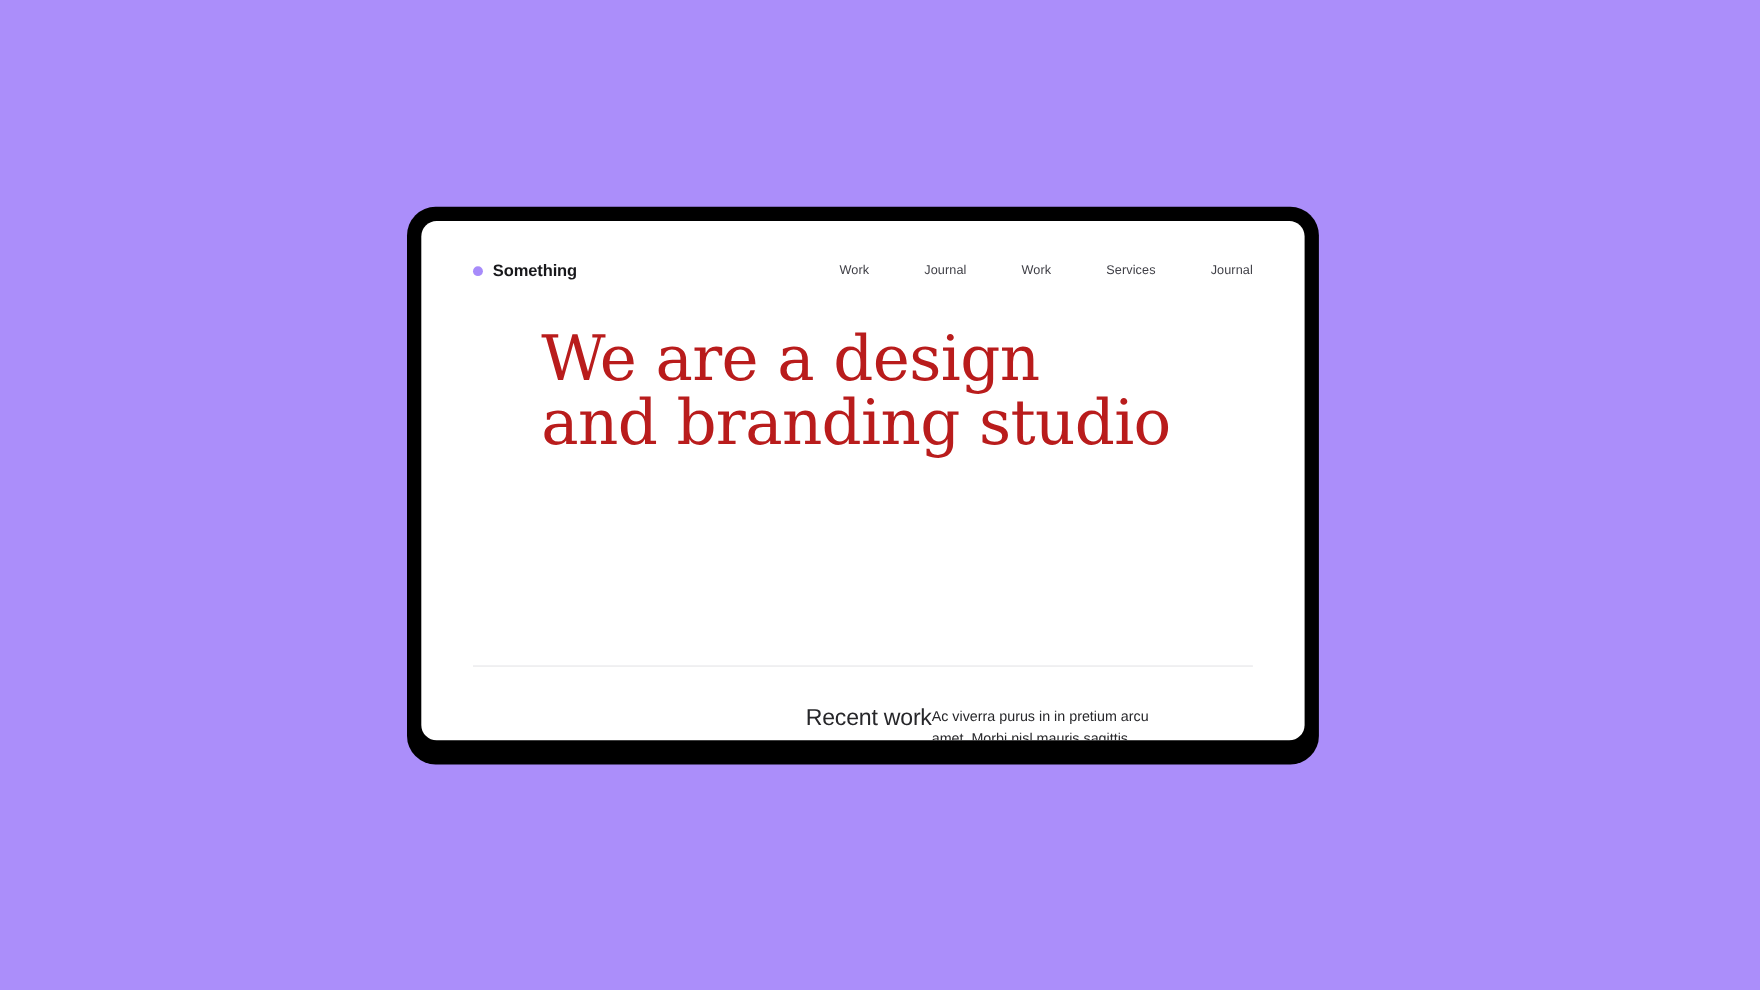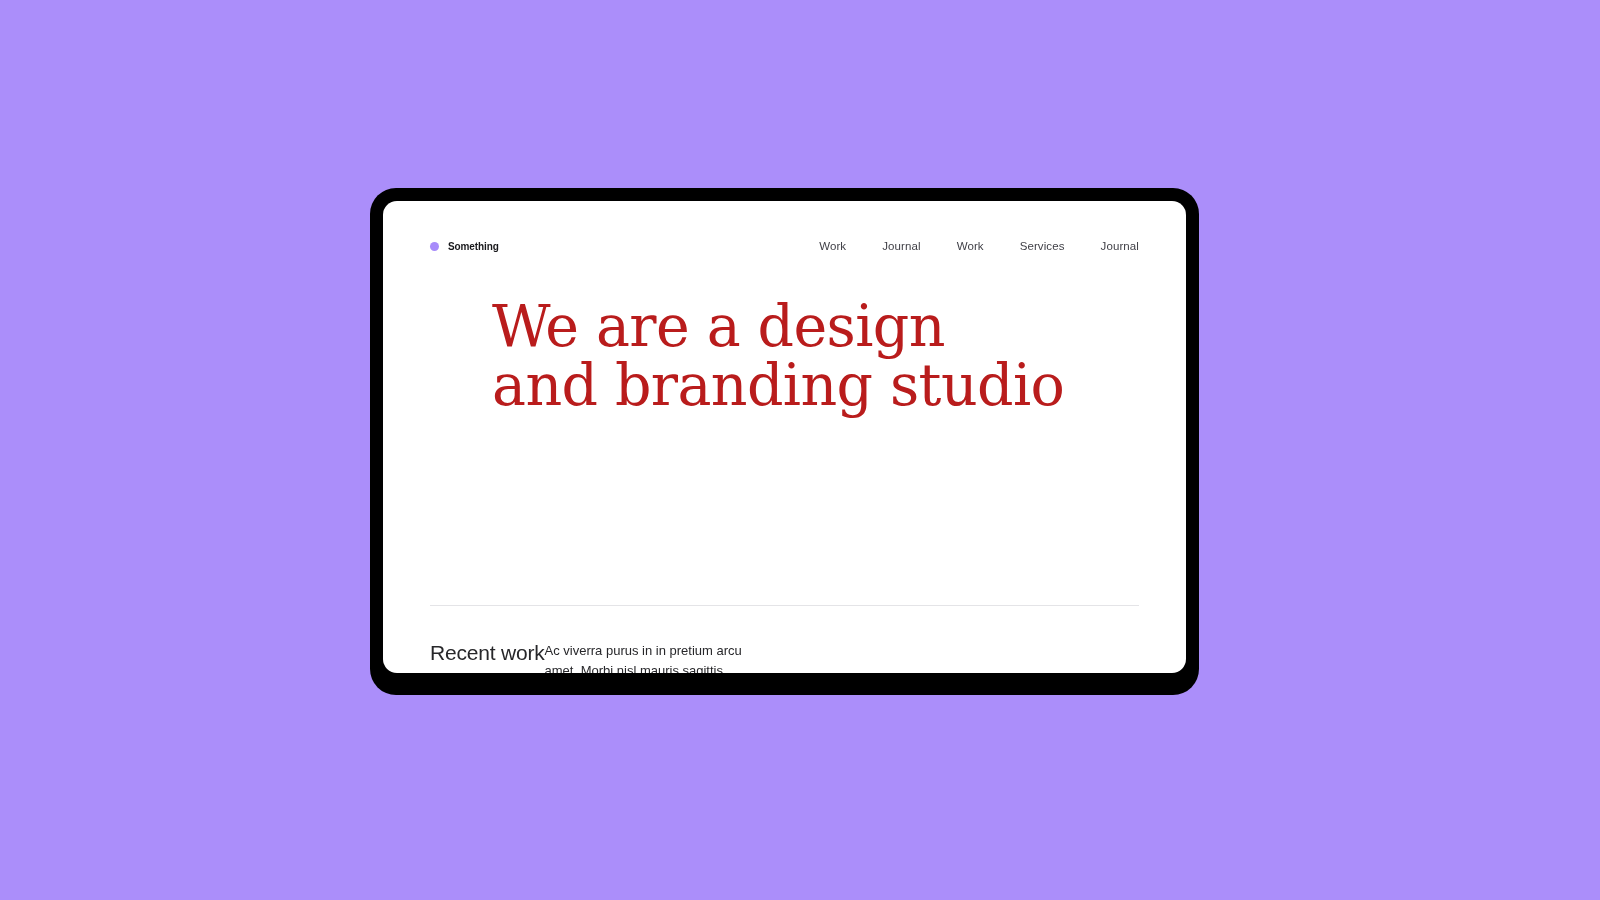--- a/index.html
+++ b/index.html
@@ -67,30 +67,30 @@
 
   .brand-dot {
     width:9px;
     height:9px;
     border-radius:50%;
     background:#a78bfa;
     flex:none;
   }
 
   .brand-name {
-    font-size:10px;
+    font-size:15px;
     font-weight:600;
     color:#18181b;
     letter-spacing:-0.1px;
   }
 
   .nav {
     display:flex;
     align-items:flex-start;
-    gap:36px;
+    gap:50px;
   }
 
   .nav-link {
     font-size:11.5px;
     color:#3f3f46;
     letter-spacing:0.1px;
     white-space:nowrap;
     cursor:pointer;
   }
 
@@ -125,24 +125,24 @@
     right:47px;
     top:404px;
     height:1px;
     background:#e4e4e7;
   }
 
   
   .work-row {
     position:absolute;
     left:47px;
-    right:32px;
+    right:47px;
     top:440px;
     display:flex;
-    justify-content:flex-start;
+    justify-content:flex-end;
     align-items:flex-start;
   }
 
   .work-heading {
     font-size:21px;
     font-weight:400;
     color:#27272a;
     letter-spacing:-0.2px;
   }
 

